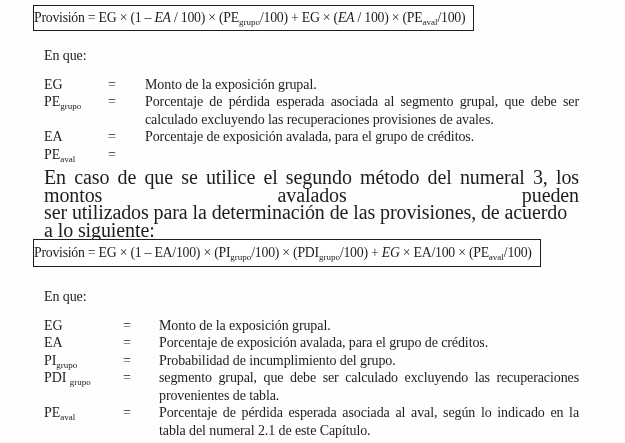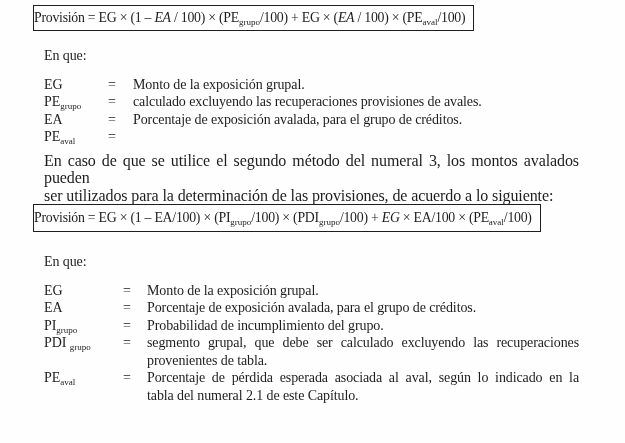--- a/index.html
+++ b/index.html
@@ -22,24 +22,24 @@
     background:#fff;
   }
   .box1 { margin-top:0; }
   .box2 { padding-top:4px; padding-bottom:5px; }
   .intro { margin:16px 0 0 11px; font-size:14px; line-height:17.5px; }
   .intro-2 { margin-top:21px; }
   .def-list { margin:11px 0 0 11px; font-size:14px; line-height:17.5px; width:535px; }
   .def-row { display:flex; align-items:flex-start; }
   .def-term { flex:0 0 64px; }
   .def-eq   { flex:0 0 25px; }
-  .def-desc { flex:1 1 auto; min-width:0; }
+  .def-desc { flex:1 1 auto; min-width:0;margin-left:12px; }
   .list2 .def-term { flex-basis:79px; }
   .list2 .def-eq   { flex-basis:24px; }
-  .para { margin:6px 0 0 11px; width:535px; font-size:16px; line-height:17.5px; }
+  .para { margin:6px 0 0 11px; width:535px; font-size:20px; line-height:17.5px; }
   .jl { text-align:justify; text-align-last:justify; }
   .it { font-style:italic; }
   .sub { font-size:9px; line-height:0; vertical-align:-3px; letter-spacing:0; }
 </style>
 </head>
 <body>
 
 <div class="page">
 
   <div class="formula-box box1"><span class="formula"><span>Provisión = EG × (1 – </span><span class="it">EA</span><span> / 100) × (PE</span><span class="sub">grupo</span><span>/100) + EG × (</span><span class="it">EA</span><span> / 100) × (PE</span><span class="sub">aval</span><span>/100)</span></span></div>
@@ -51,20 +51,21 @@
         <span class="def-term"><span>EG</span></span>
         <span class="def-eq">=</span>
         <div class="def-desc">
           <div>Monto de la exposición grupal.</div>
         </div>
       </div>
       <div class="def-row">
         <span class="def-term"><span>PE</span><span class="sub">grupo</span></span>
         <span class="def-eq">=</span>
         <div class="def-desc">
+          <div class="jl">Porcentaje de pérdida esperada asociada al segmento grupal, que debe ser</div>
           <div>calculado excluyendo las recuperaciones provisiones de avales.</div>
         </div>
       </div>
       <div class="def-row">
         <span class="def-term"><span>EA</span></span>
         <span class="def-eq">=</span>
         <div class="def-desc">
           <div>Porcentaje de exposición avalada, para el grupo de créditos.</div>
         </div>
       </div>

